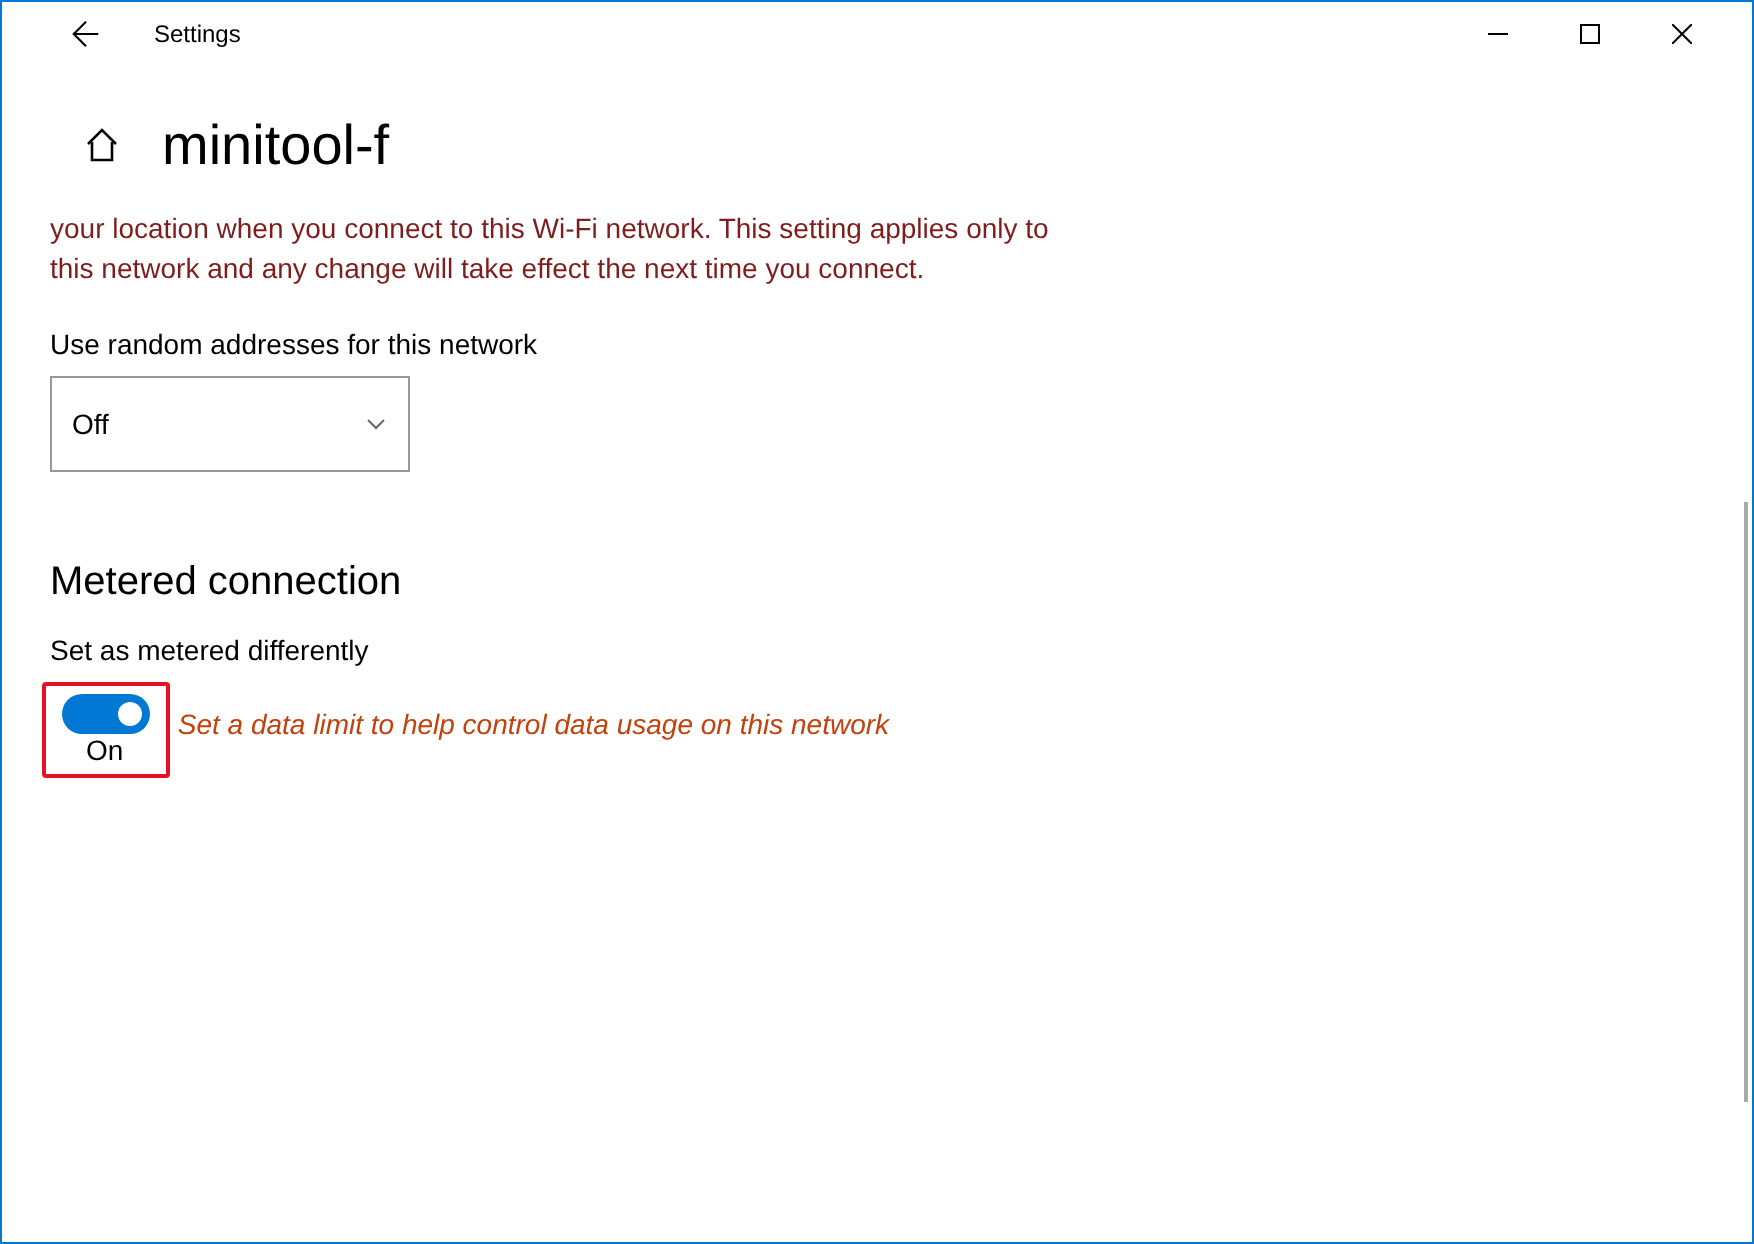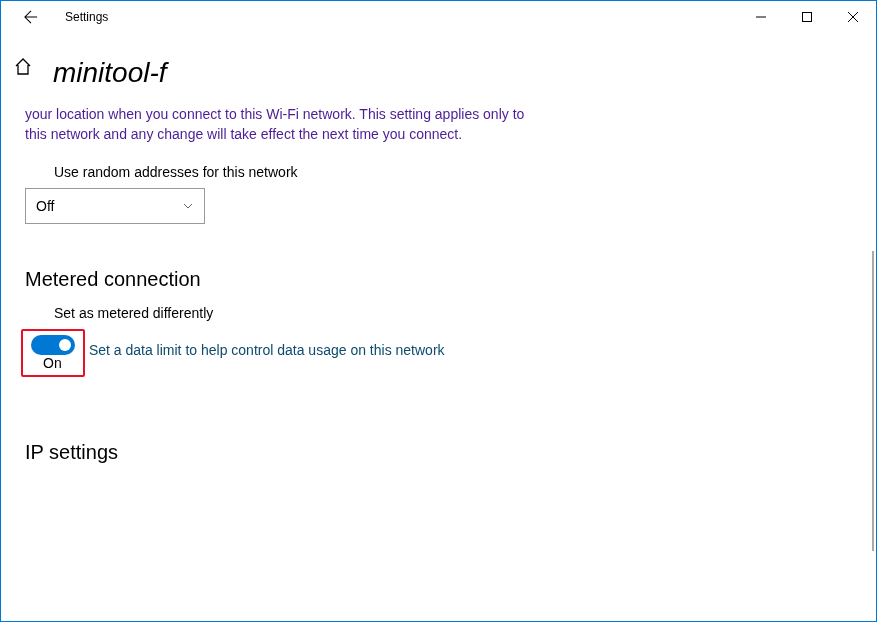--- a/index.html
+++ b/index.html
@@ -11,21 +11,21 @@
       width: 877px;
       height: 622px;
       overflow: hidden;
       border: 1px solid #0078d4;
       position: relative;
     }
     .titlebar {
       display: flex;
       align-items: center;
       height: 32px;
-      padding: 0;
+      padding: 12px;
     }
     .titlebar-left {
       display: flex;
       align-items: center;
       flex: 1;
       padding-left: 12px;
     }
     .back-btn {
       width: 36px;
       height: 32px;
@@ -46,23 +46,22 @@
       width: 46px;
       height: 32px;
       display: flex;
       align-items: center;
       justify-content: center;
       cursor: pointer;
     }
     .win-btn svg { width: 10px; height: 10px; }
     .header {
       display: flex;
-      align-items: flex-start;
-      padding: 24px 24px 20px 12px;
-      font-style: italic;
+      align-items: center;
+      padding: 24px 24px 20px 40px;
     }
     .home-icon {
       width: 20px;
       height: 20px;
       display: flex;
       align-items: center;
       justify-content: center;
       margin-right: 20px;
     }
     .page-title {
@@ -78,30 +77,29 @@
       overflow-y: auto;
     }
     .content {
       padding: 0 24px;
       max-width: 560px;
     }
     .desc {
       font-size: 14px;
       line-height: 1.4;
       margin-bottom: 20px;
-      color: #4c1d95;
+      color: #7f1d1d;
     }
     .field-label {
       font-size: 14px;
       margin-bottom: 8px;
-      margin-left: 29px;
     }
     .dropdown {
       width: 180px;
-      height: 36px;
+      height: 48px;
       border: 1px solid #999;
       display: flex;
       align-items: center;
       justify-content: space-between;
       padding: 0 10px;
       cursor: pointer;
       margin-bottom: 44px;
       background: #fff;
     }
     .dropdown-value { font-size: 14px; }
@@ -139,25 +137,26 @@
       border-radius: 50%;
       background: #fff;
       top: 4px;
       right: 4px;
     }
     .toggle-state {
       font-size: 14px;
       margin-left: 12px;
     }
     .link {
-      color: #0c4a6e;
-      font-size: 14px;
-      cursor: pointer;
-      margin-bottom: 40px;
+      color: #c2410c;
+      font-size: 14px;
+      cursor: pointer;
+      margin-bottom: 60px;
       display: inline-block;
+      font-style: italic;
     }
     .scrollbar-stub {
       position: absolute;
       right: 2px;
       top: 250px;
       width: 2px;
       height: 300px;
       background: #aaa;
     }
   </style>
@@ -220,18 +219,17 @@
     <div class="toggle-row highlight-box">
       <div class="toggle">
         <div class="toggle-knob"></div>
       </div>
       <span class="toggle-state">On</span>
     </div>
 
 
     <a class="link">Set a data limit to help control data usage on this network</a>
 
-    <h2 class="section-heading">IP settings</h2>
 
   </div>
 </div>
 
 <div class="scrollbar-stub"></div>
 
 </body></html>

